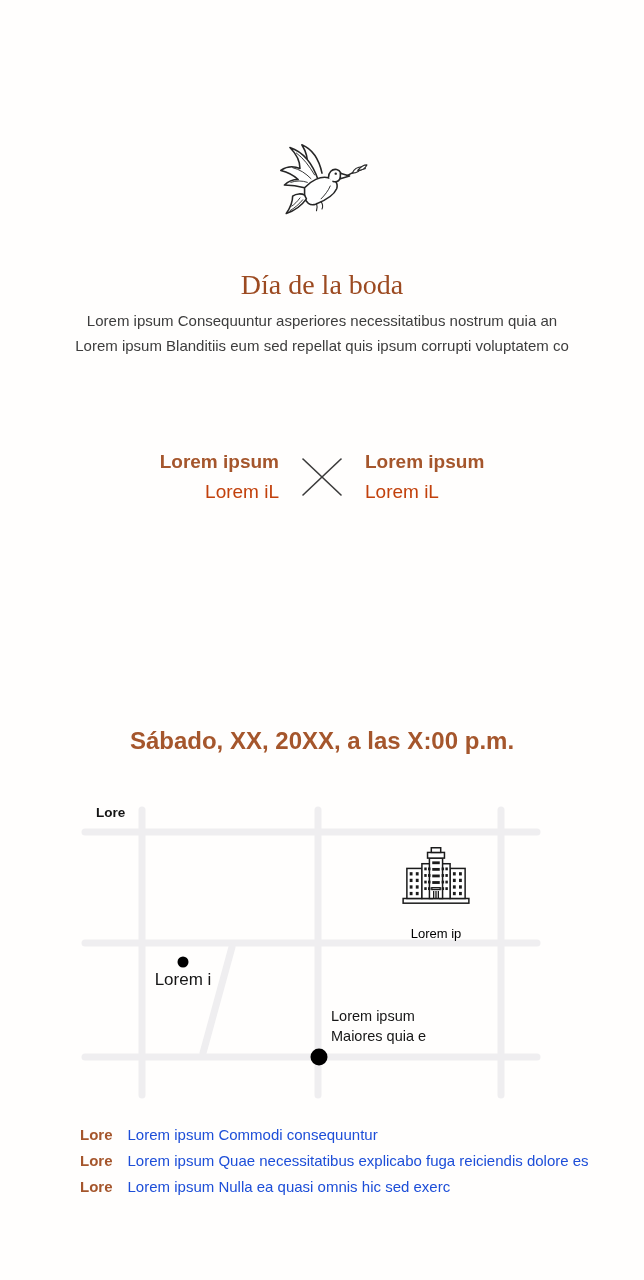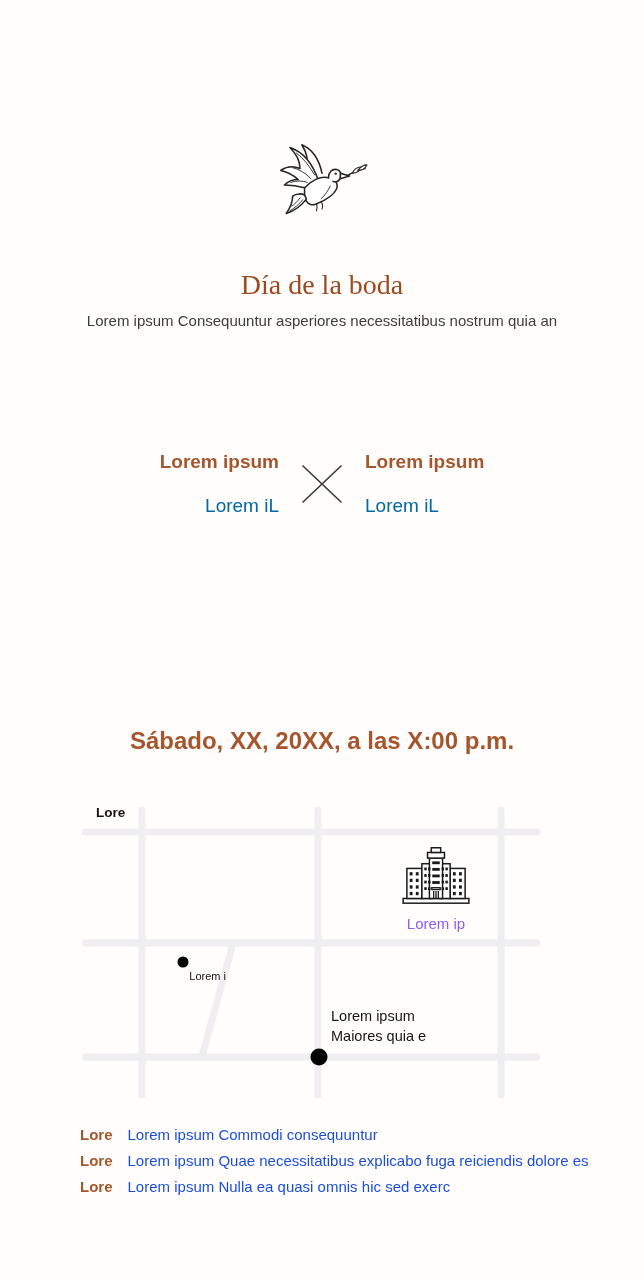--- a/index.html
+++ b/index.html
@@ -40,21 +40,21 @@
     display:flex;justify-content:center;align-items:center;
     column-gap:21px;
   }
   .couple-col{width:190px;}
   .couple-col.left{text-align:right;}
   .couple-col.right{text-align:left;}
   .couple-title{
     font-size:19px;font-weight:700;color:#a5562c;line-height:22px;
   }
   .couple-name{
-    font-size:19px;color:#0369a1;line-height:22px;margin-top:22px;
+    font-size:19px;color:#c2410c;line-height:22px;margin-top:8px;
   }
   .x-divider{flex:0 0 auto;display:flex;}
   
   .event-date{
     position:absolute;top:727px;left:0;width:100%;
     text-align:center;
     font-size:24px;font-weight:700;color:#a5562c;
   }
   
   .map{
@@ -63,27 +63,27 @@
   .map svg.streets{position:absolute;top:0;left:0;}
   .map-street-name{
     position:absolute;top:12px;left:96px;
     font-size:13.5px;font-weight:700;color:#141414;
   }
   .venue{
     position:absolute;top:51px;left:394px;width:84px;
     text-align:center;
   }
   .venue-label{
-    margin-top:5px;
-    font-size:15px;color:#8b5cf6;
+    margin-top:16px;
+    font-size:13px;color:#000000;
   }
   .marker-small-label{
     position:absolute;top:177px;left:140px;width:86px;
-    text-align:right;
-    font-size:11px;color:#161616;
+    text-align:center;
+    font-size:17px;color:#161616;
   }
   .marker-large-label{
     position:absolute;top:213px;left:331px;
     font-size:14.5px;line-height:20px;color:#161616;
   }
   
   .legend{
     position:absolute;top:1127px;left:80px;right:50px;
   }
   .legend-row{
@@ -120,20 +120,21 @@
         <path stroke-width="1" d="M29 63 C25 68 20 72 15 75 M26 61 C23 65 20 68 17 70"></path>
         <path stroke-width="1.2" d="M44 67 C45 70 45 72 44 75 M49 65 C51 68 51 71 50 73"></path>
       </g>
     </svg>
   </div>
 
   <h1 class="page-title">Día de la boda</h1>
 
   <div class="intro">
     <div>Lorem ipsum Consequuntur asperiores necessitatibus nostrum quia an</div>
+    <div>Lorem ipsum Blanditiis eum sed repellat quis ipsum corrupti voluptatem co</div>
   </div>
 
   <div class="couple">
     <div class="couple-col left">
       <div class="couple-title">Lorem ipsum</div>
       <div class="couple-name">Lorem iL</div>
     </div>
     <div class="x-divider">
       <svg viewBox="0 0 44 46" width="44" height="46" aria-hidden="true">
         <g stroke="#3a3a3a" stroke-width="1.6" stroke-linecap="round">

